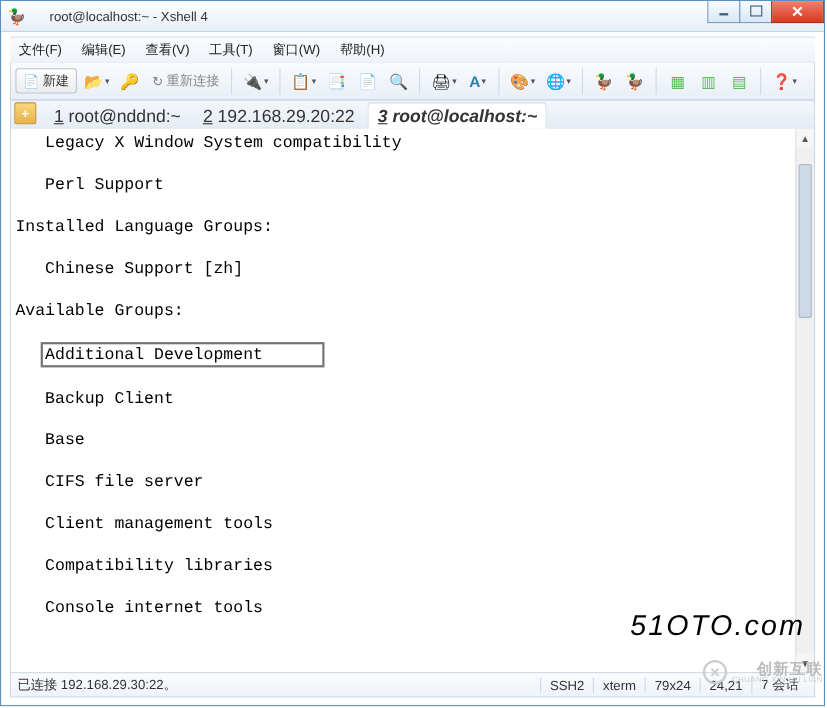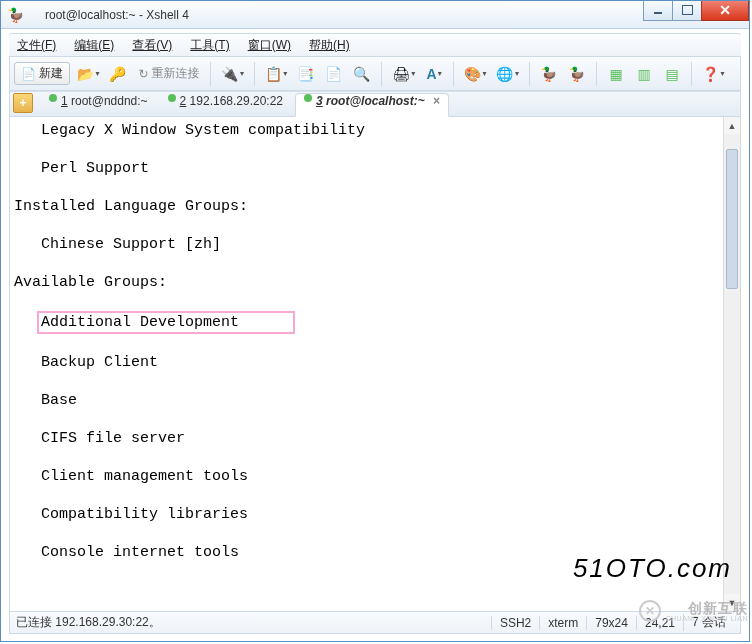--- a/index.html
+++ b/index.html
@@ -58,21 +58,21 @@
     background: linear-gradient(#fbfcfe,#eef3f9);
     border: 1px solid #cdd9e7;
     border-left:none; border-right:none;
     margin: 4px 8px 0 8px;
     display: flex;
     align-items: center;
     padding: 0 4px;
     gap: 10px;
     border-radius: 3px 3px 0 0;
   }
-  .menubar span { color: #222; padding: 2px 4px; text-decoration: underline; }
+  .menubar span { color: #222; padding: 2px 4px; }
   
   .toolbar {
     height: 34px;
     margin: 0 8px;
     background: linear-gradient(#f9fbfd,#e9eff7);
     border: 1px solid #cdd9e7;
     border-top: none;
     display: flex;
     align-items: center;
     padding: 0 4px;
@@ -121,26 +121,27 @@
     border:1px solid #c48f2a;
     border-radius:2px;
     color:#fff; font-weight:bold;
     display:flex;align-items:center;justify-content:center;
     margin-right:4px;
     margin-bottom:3px;
   }
   .tab {
     height: 22px;
     display: flex;
-    align-items: flex-start;
+    align-items: center;
     gap: 4px;
     padding: 0 8px;
-    font-size: 12px;
+    font-size: 16px;
     color: #333;
     border-radius: 4px 4px 0 0;
+    flex-direction: column;
   }
   .tab .dot { width:8px; height:8px; border-radius:50%; background:#5abf5a; }
   .tab.active {
     background: #fff;
     border: 1px solid #cdd9e7;
     border-bottom-color: #fff;
     font-weight: bold;
     height:24px;
     margin-bottom:-1px;
     font-style:italic;
@@ -163,21 +164,21 @@
     white-space: pre;
     padding: 4px 0 0 4px;
     color: #000;
     height:100%;
     overflow:hidden;
   }
   .term .line.indent { padding-left: 3ch; }
   .term .line { display:block; }
   .hl {
     display:inline-block;
-    border: 2px solid #f9a8d4;
+    border: 2px solid #737373;
     padding: 0 2px;
     margin-left:-4px;
   }
   
   .vscroll {
     position:absolute; right:0; top:0; bottom:0; width:17px;
     background:#f0f0f0; border-left:1px solid #ddd;
     display:flex; flex-direction:column;
   }
   .vscroll .arrow{height:17px; display:flex;align-items:center;justify-content:center;font-size:9px;color:#555;background:#f5f5f5;}

